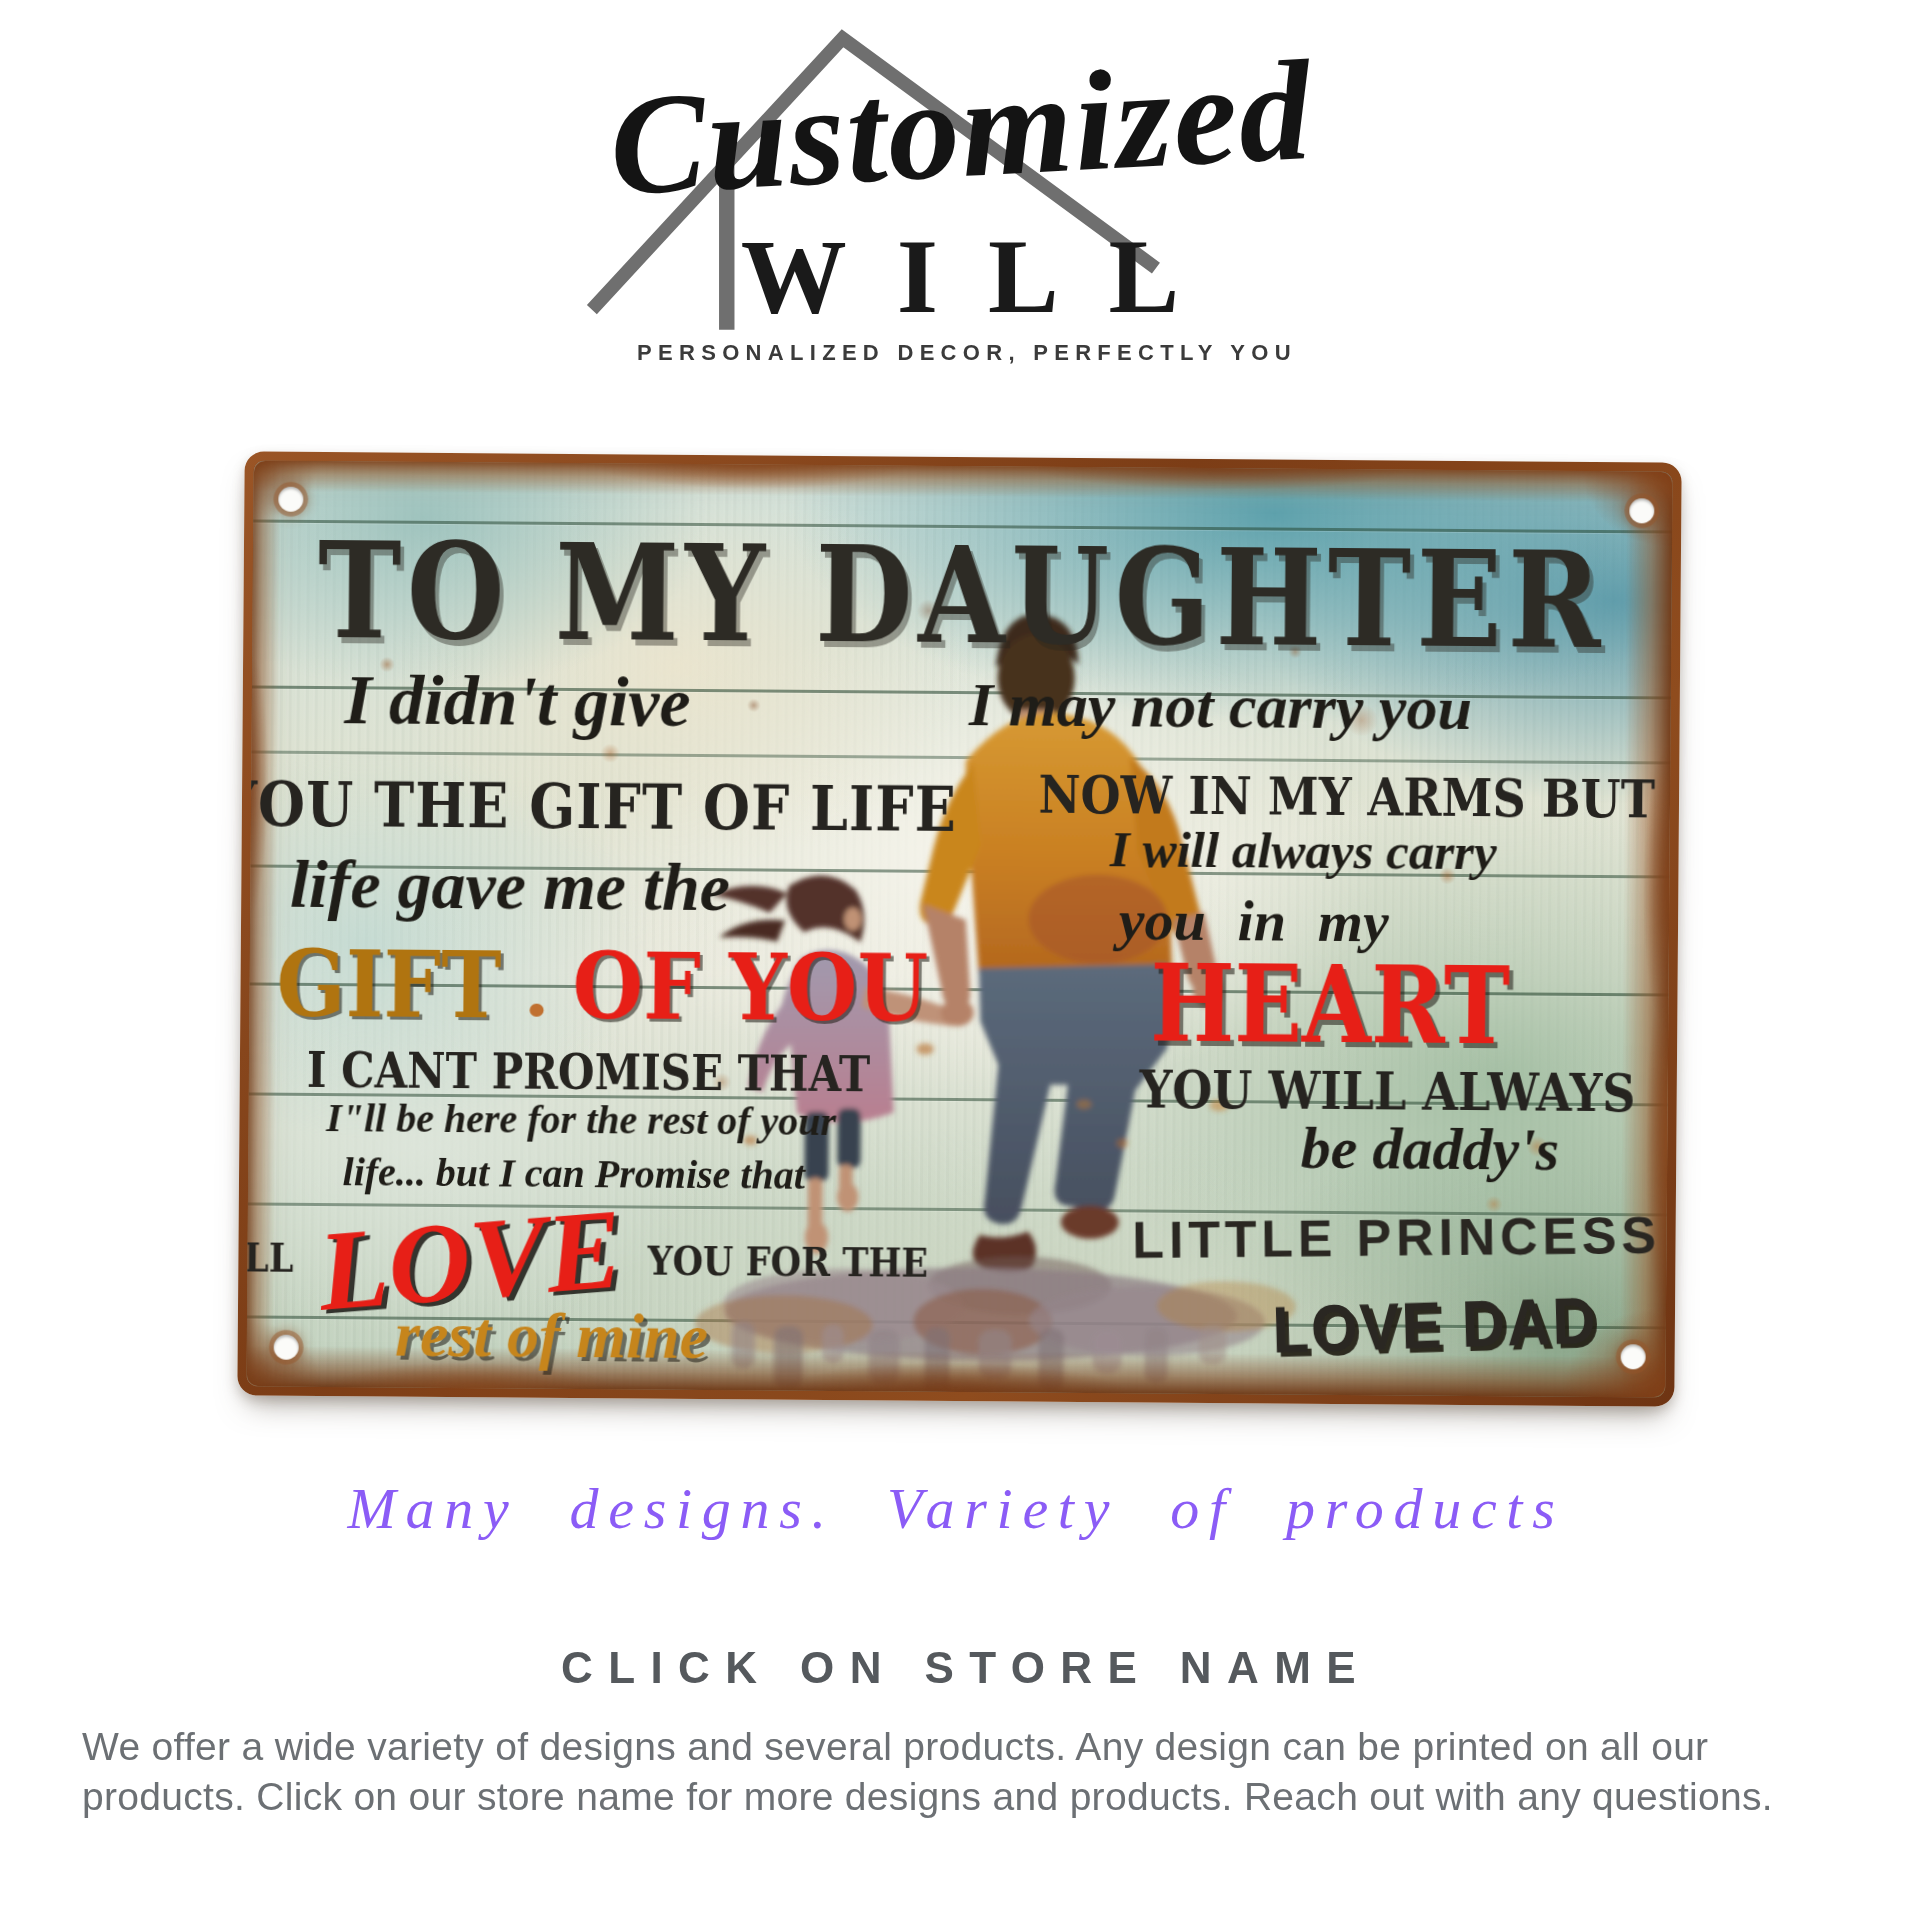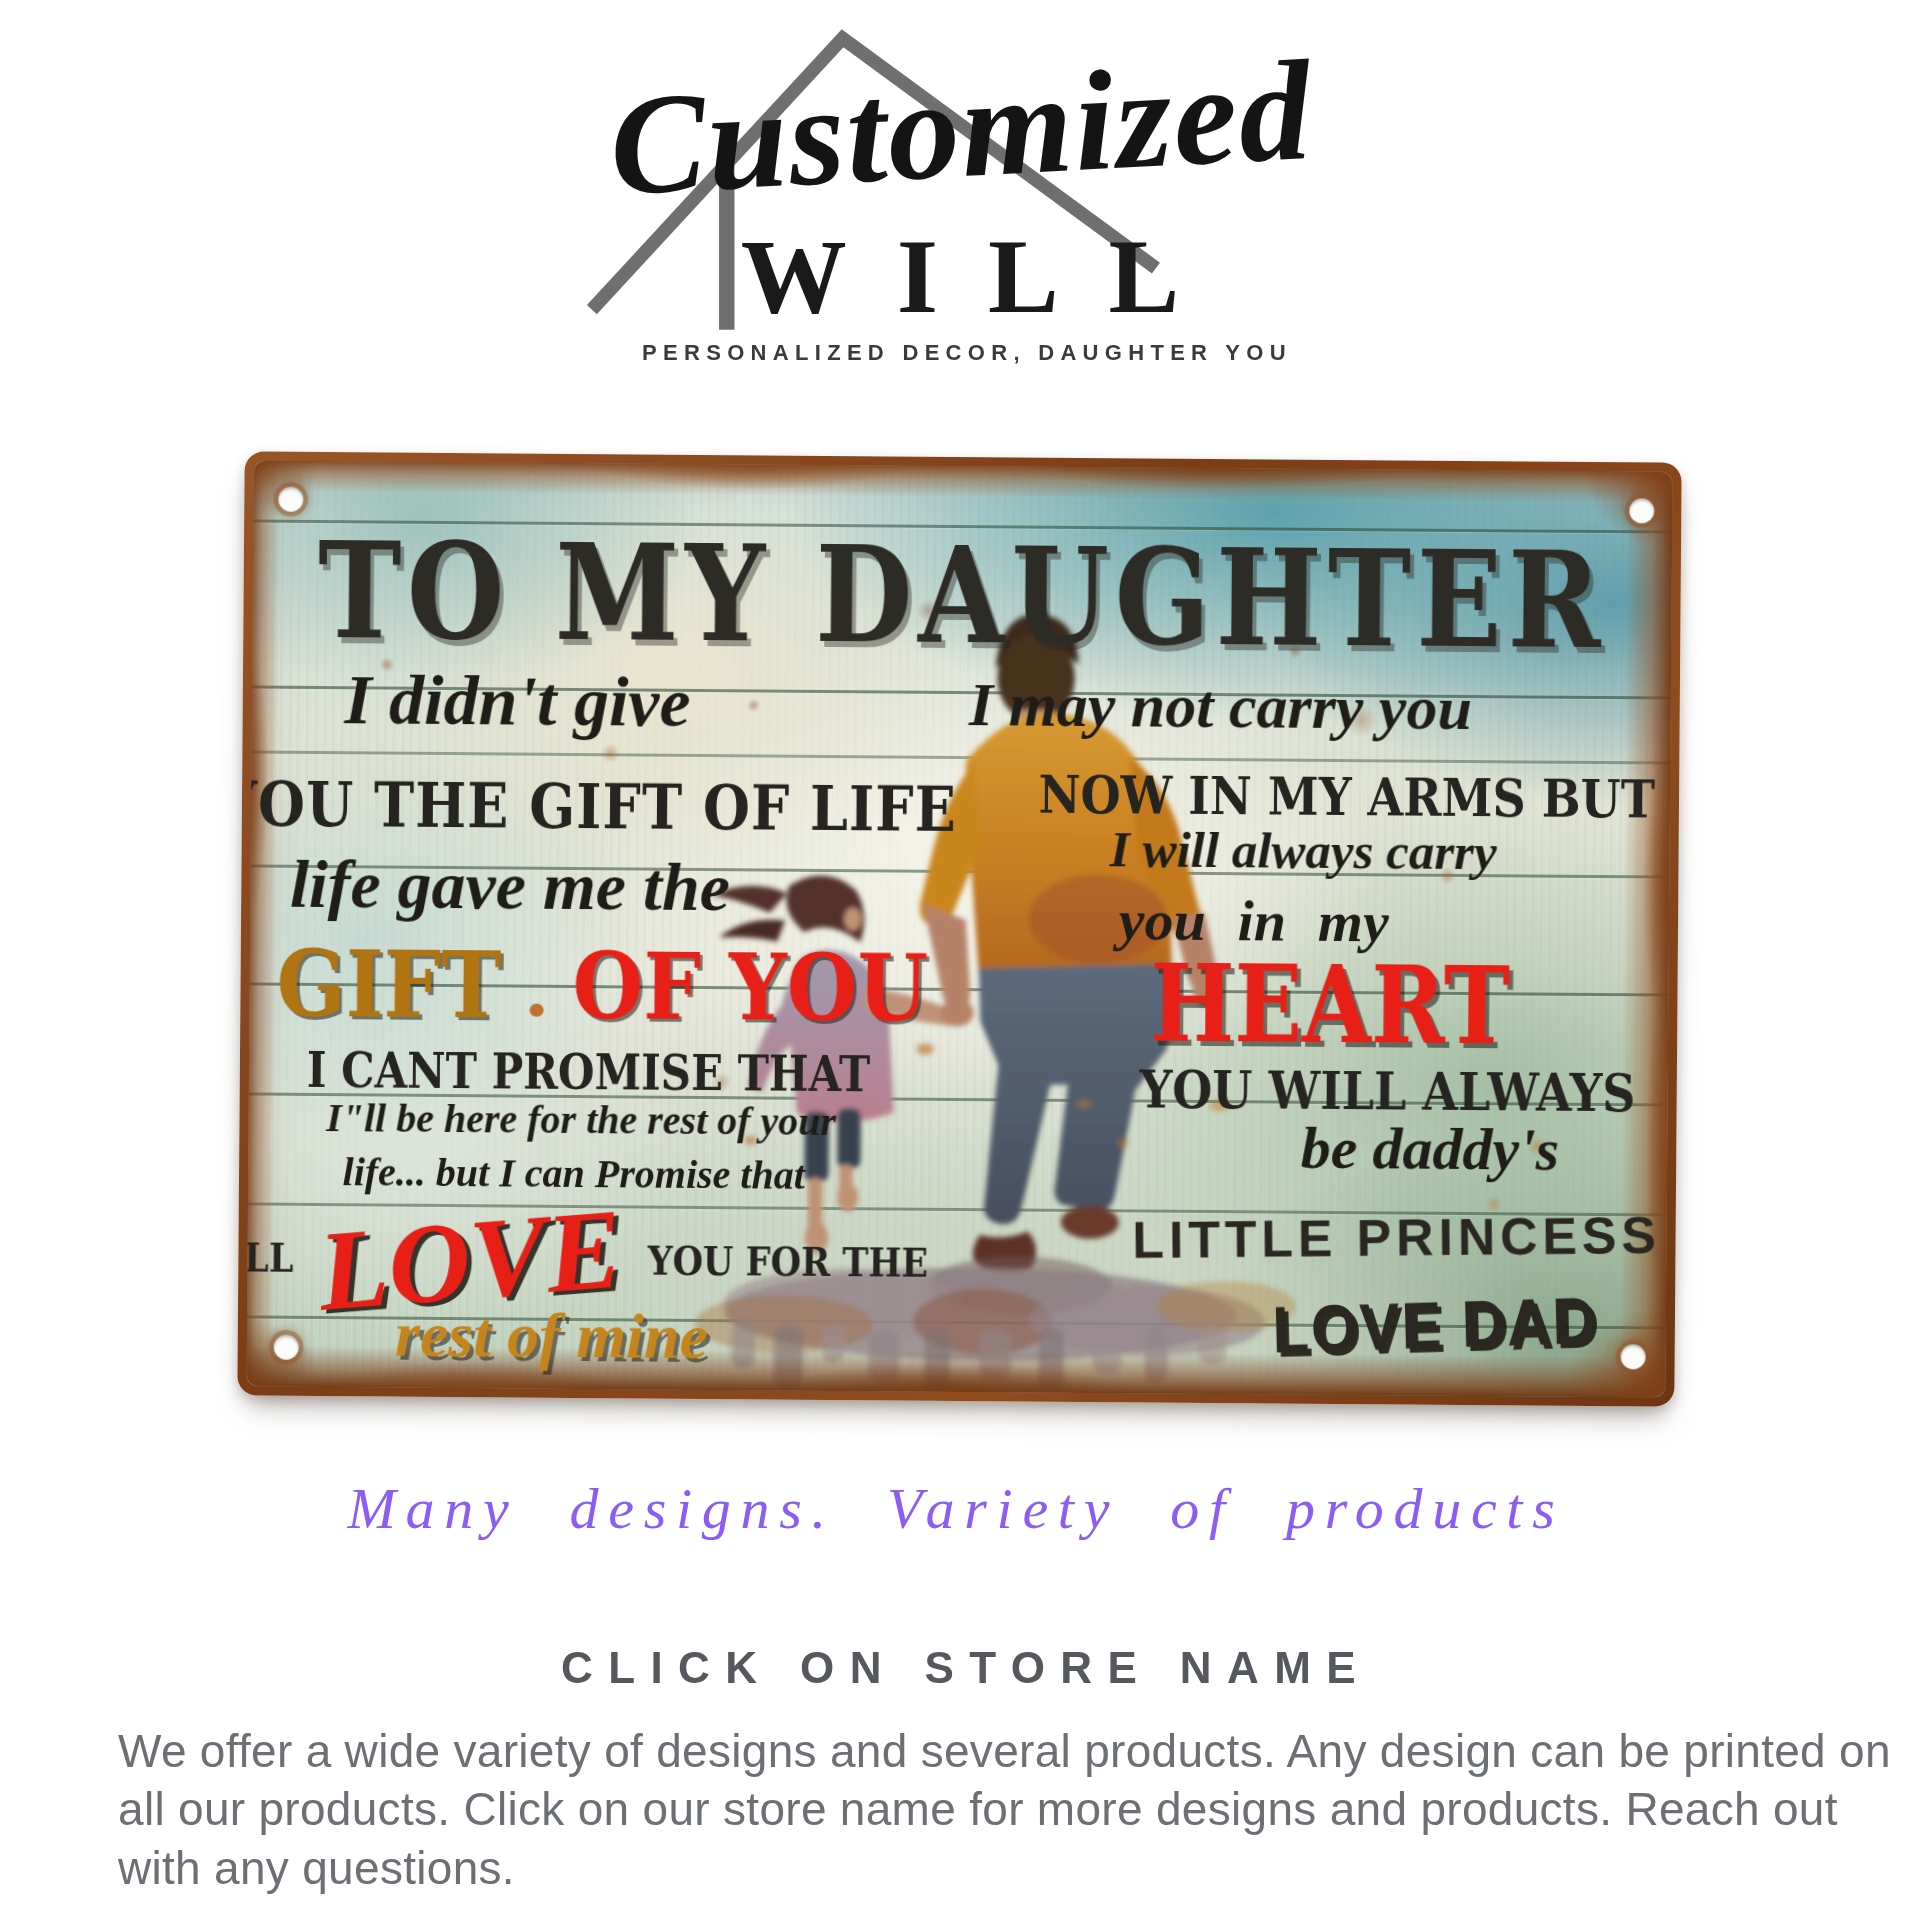--- a/index.html
+++ b/index.html
@@ -91,35 +91,35 @@
       color:#e71f17;transform:rotate(-5deg);text-shadow:4.8px 3.9px 0 rgba(25,22,18,.85);}
   .dot{width:13.5px;height:13.5px;border-radius:50%;background:#c07030;align-self:flex-end;margin:0 3.9px 15.4px 3.9px;}
   .marker{font-family:"Liberation Sans",sans-serif;font-weight:700;color:#2a2722;}
 
   
   .foot-script{position:absolute;left:956px;top:1475px;transform:translateX(-50%);
       font-family:"Liberation Serif",serif;font-style:italic;font-weight:400;font-size:58px;
       color:#8b5cf6;letter-spacing:9.7px;word-spacing:27px;white-space:nowrap;}
   .foot-cta{position:absolute;left:966px;top:1643px;transform:translateX(-50%);
       font-weight:700;font-size:44px;letter-spacing:15.4px;color:#55595d;white-space:nowrap;}
-  .foot-para{position:absolute;left:82px;top:1722px;width:1777px;font-size:46px;line-height:1.27;
-      color:#6c7074;letter-spacing:0.3px;margin-left:36px;}
+  .foot-para{position:absolute;left:82px;top:1722px;width:1777px;font-size:39px;line-height:1.27;
+      color:#6c7074;letter-spacing:0.3px;}
 </style>
 </head>
 <body>
 
 <div class="stage">
 
   <svg class="logo-house" viewBox="0 0 700 345">
     <path d="M78 298 L333 22 L652 256" fill="none" stroke="#6f6f6f" stroke-width="14" stroke-linecap="square"></path>
     <line x1="213" y1="152" x2="213" y2="324" stroke="#6f6f6f" stroke-width="16"></line>
   </svg>
   <div class="brand-script">Customized</div>
   <div class="brand-block">WILL</div>
-  <div class="brand-tagline">PERSONALIZED DECOR, DAUGHTER YOU</div>
+  <div class="brand-tagline">PERSONALIZED DECOR, PERFECTLY YOU</div>
 
   <div class="sign">
     <div class="sign-face">
 
       <div class="plank" style="top:59px;opacity:.5"></div>
       <div class="plank" style="top:225px;opacity:.55"></div>
       <div class="plank" style="top:290px;opacity:.4"></div>
       <div class="plank" style="top:404px;opacity:.5"></div>
       <div class="plank" style="top:522px;opacity:.55"></div>
       <div class="plank" style="top:632px;opacity:.5"></div>

